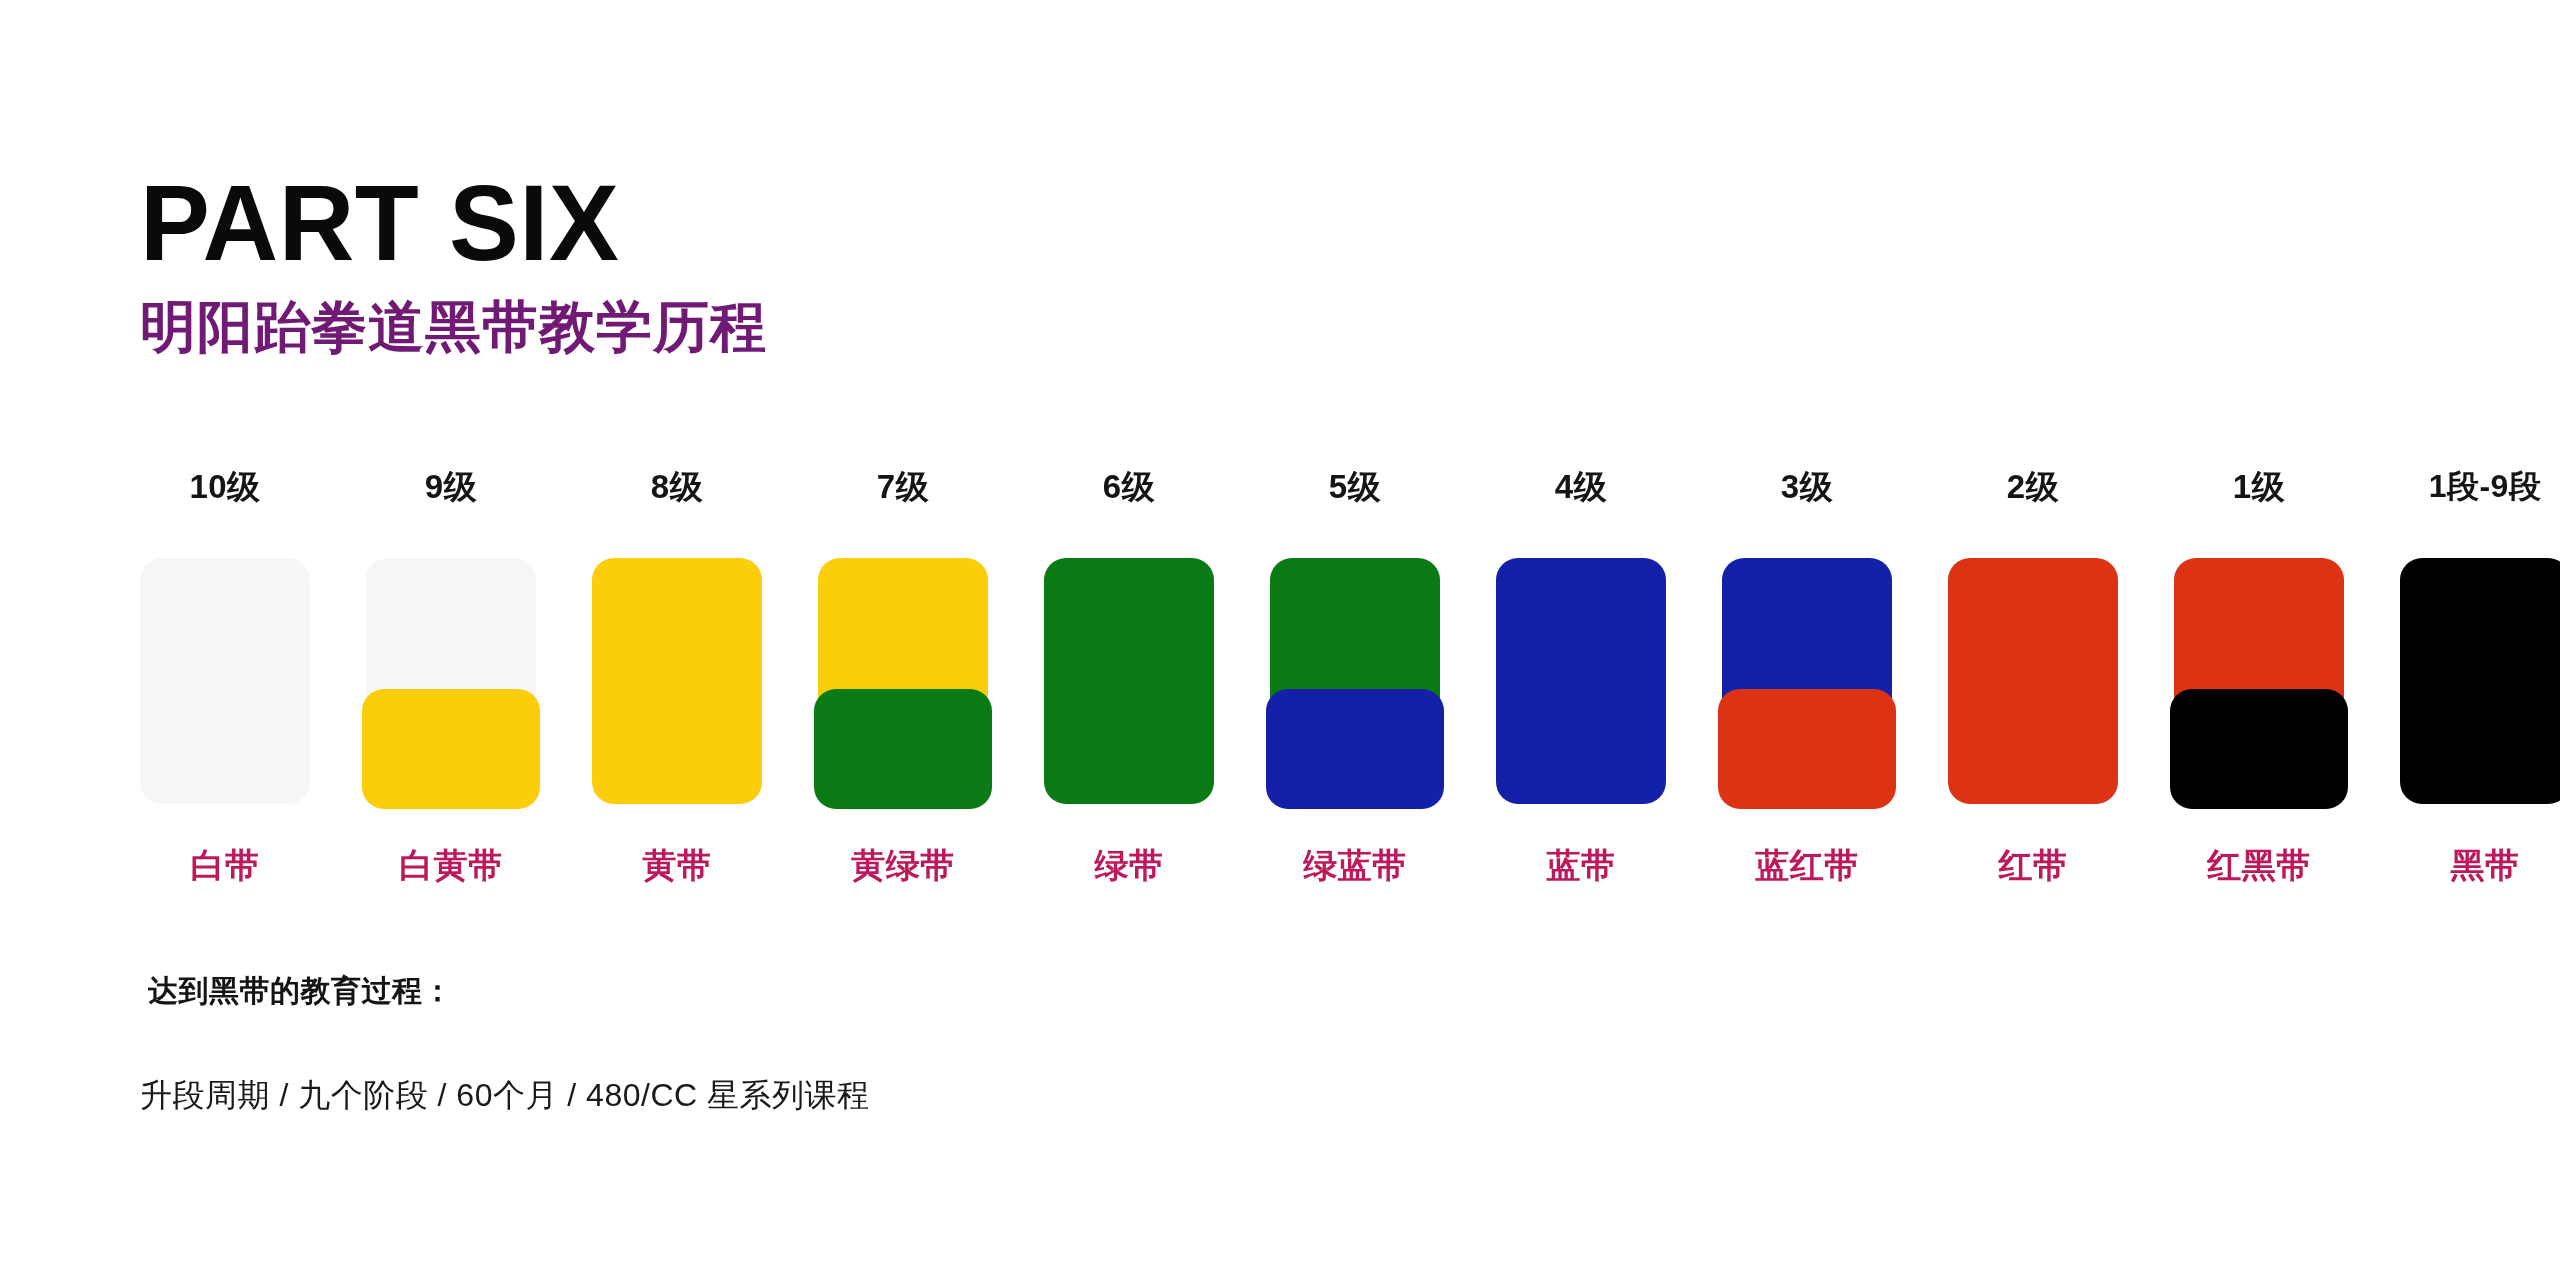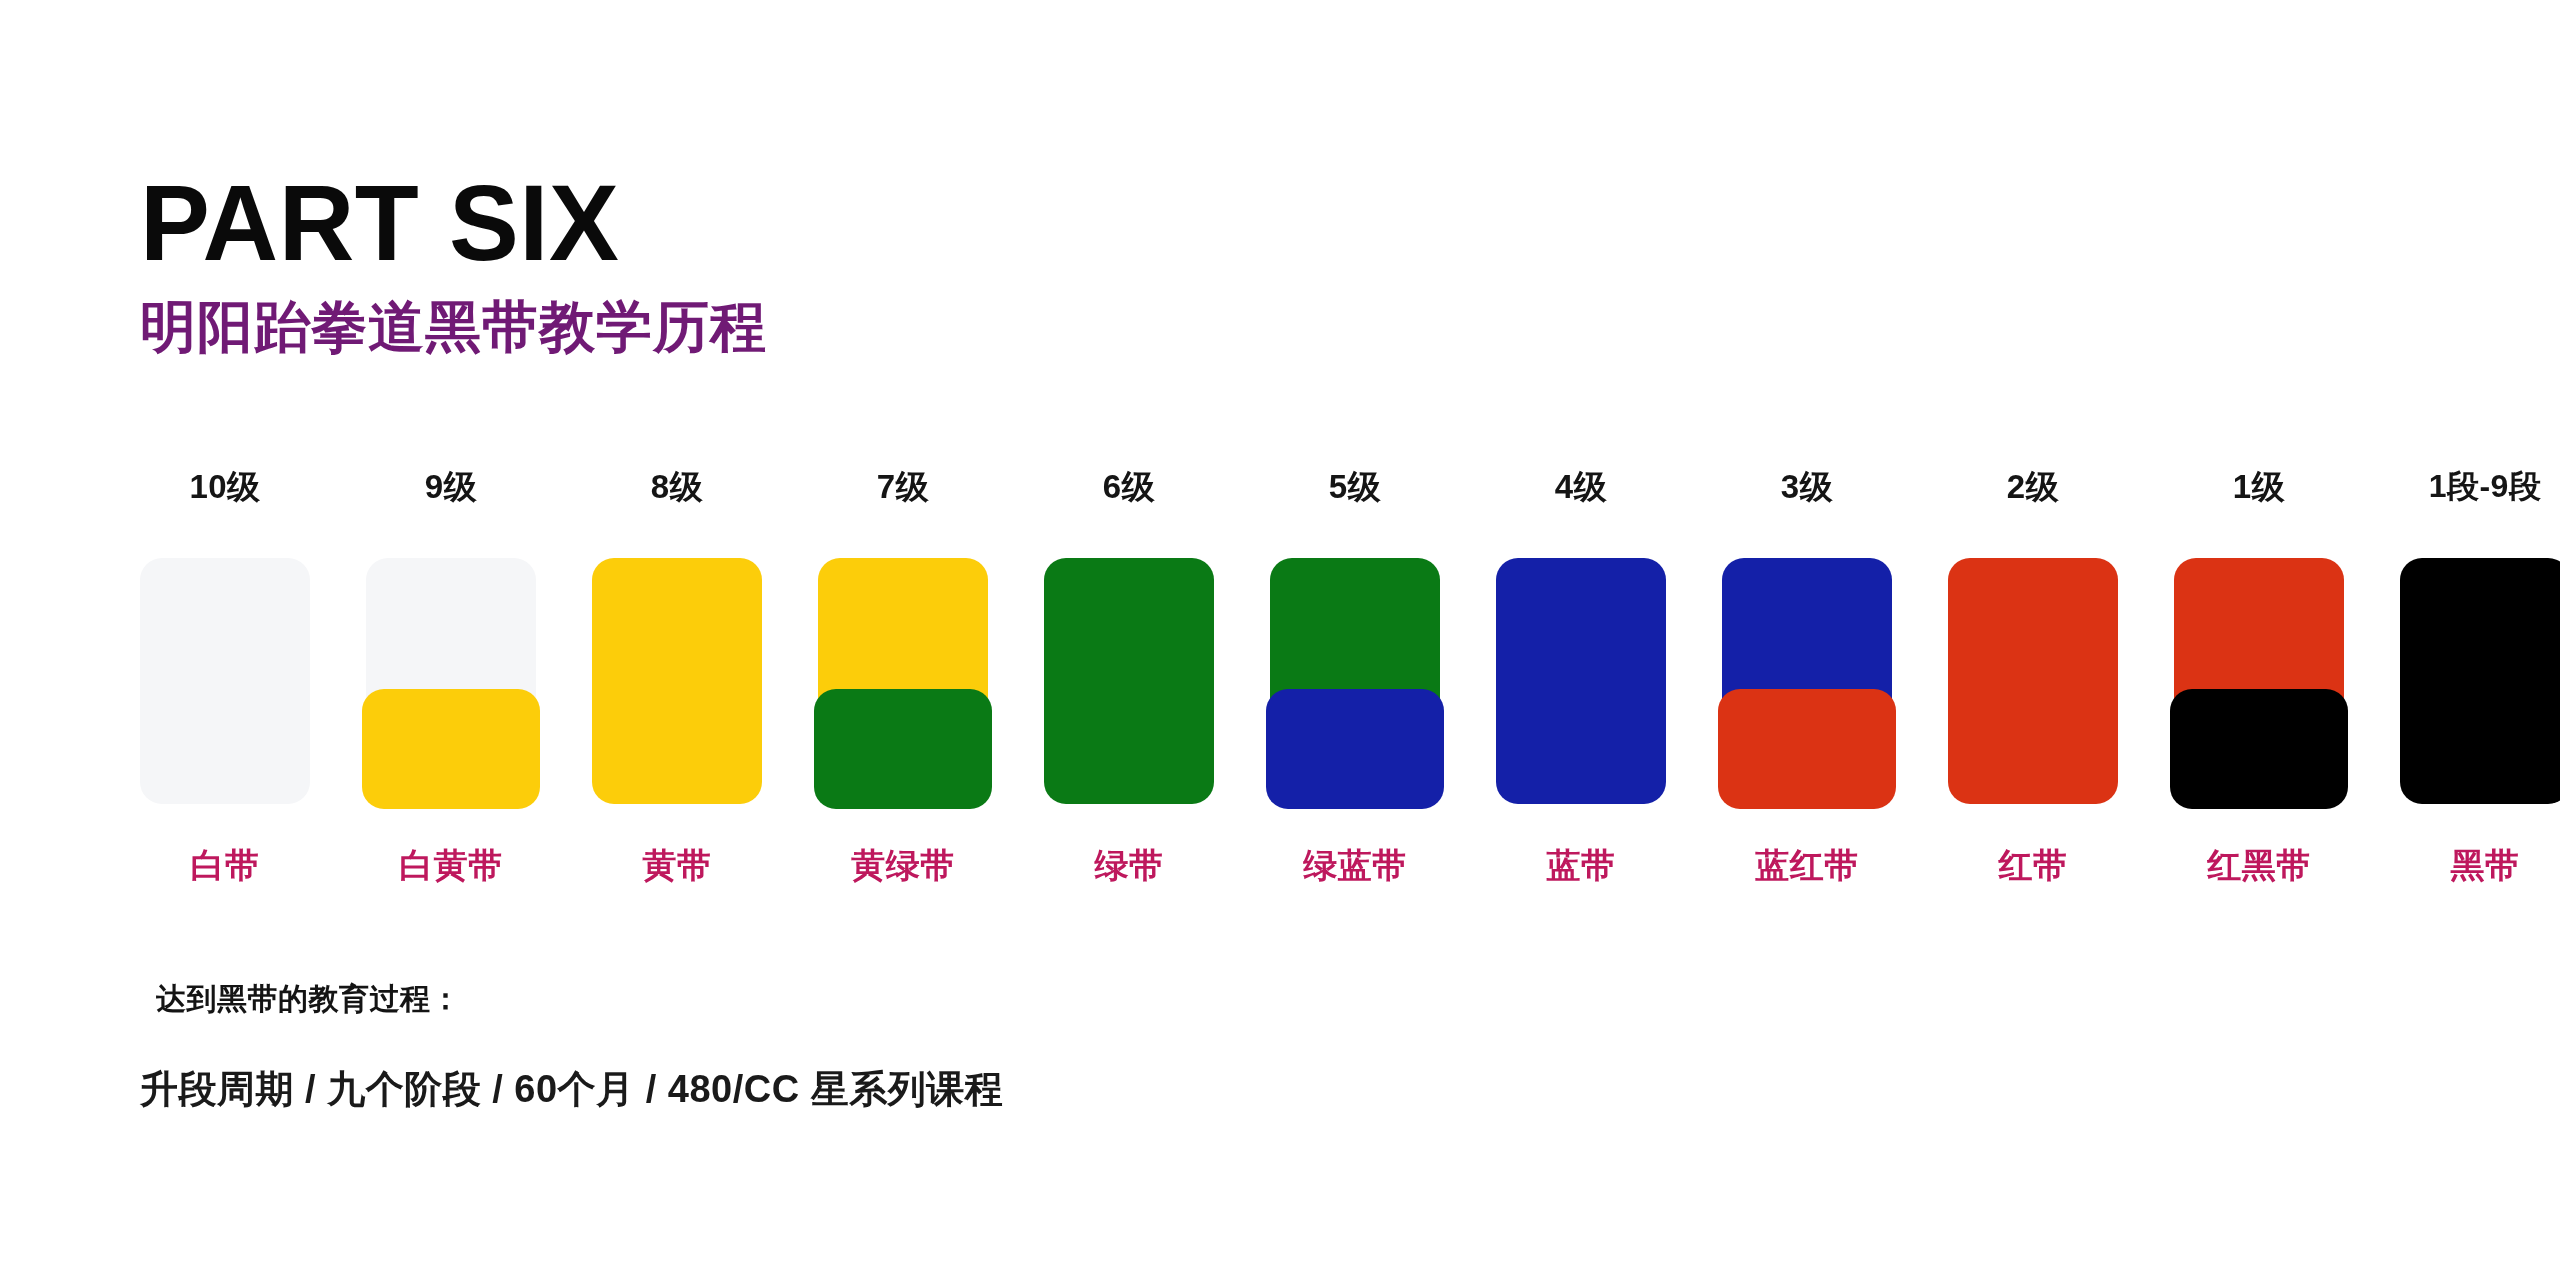--- a/index.html
+++ b/index.html
@@ -123,29 +123,29 @@
     position: absolute;
     left: 140px;
     top: 968px;
     width: 2280px;
   }
   #footer-heading {
     font-size: 30px;
     font-weight: 700;
     color: #141414;
     line-height: 1;
-    margin: 16px;
+    margin: 8px;
     letter-spacing: 0.5px;
   }
   #footer-detail {
-    font-size: 38px;
-    font-weight: 700;
+    font-size: 32px;
+    font-weight: 400;
     color: #1a1a1a;
     line-height: 1;
-    margin: 56px 0 0 0;
+    margin: 73px 0 0 0;
     letter-spacing: 0.5px;
   }
 </style>
 </head>
 <body>
 
 <div id="slide">
 
   <div id="heading">
     <h1 id="title-main">PART SIX</h1>

